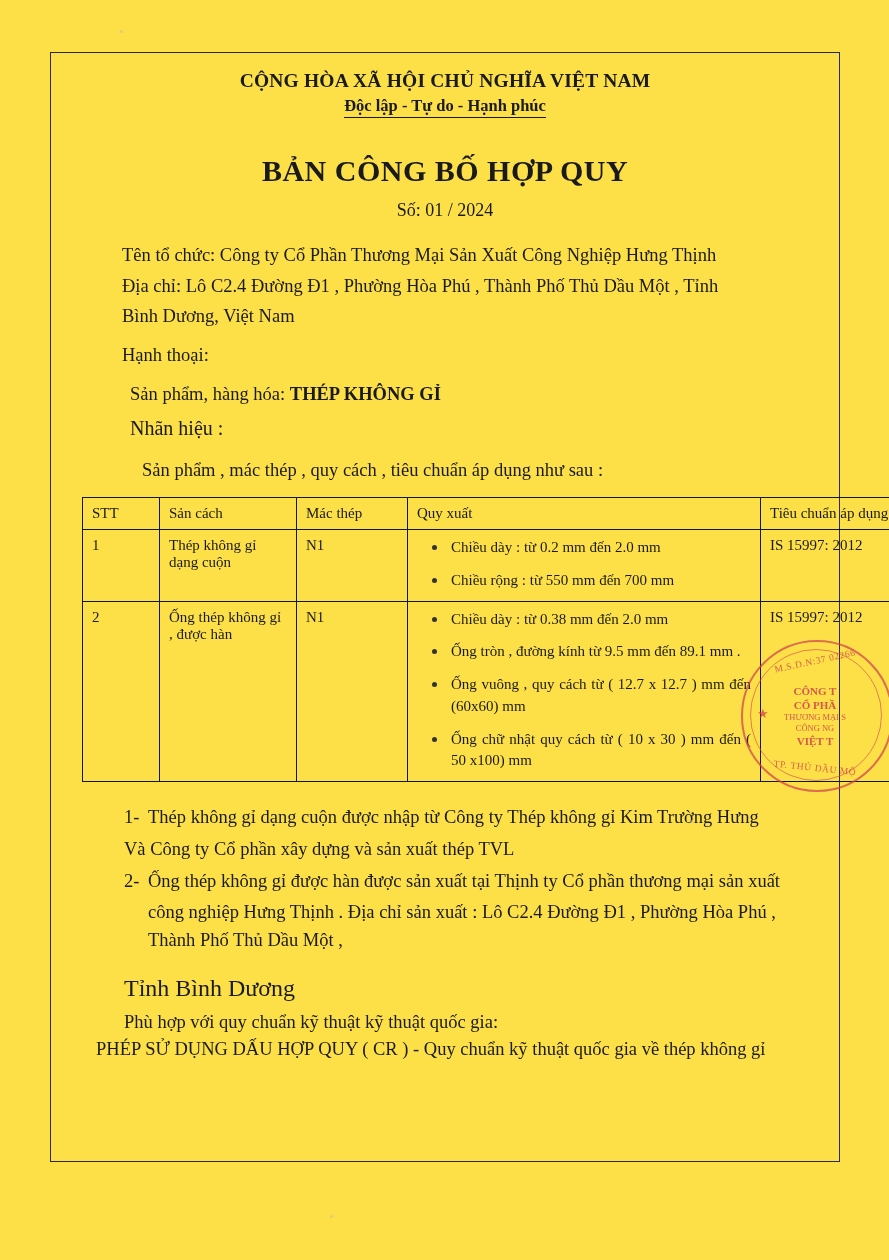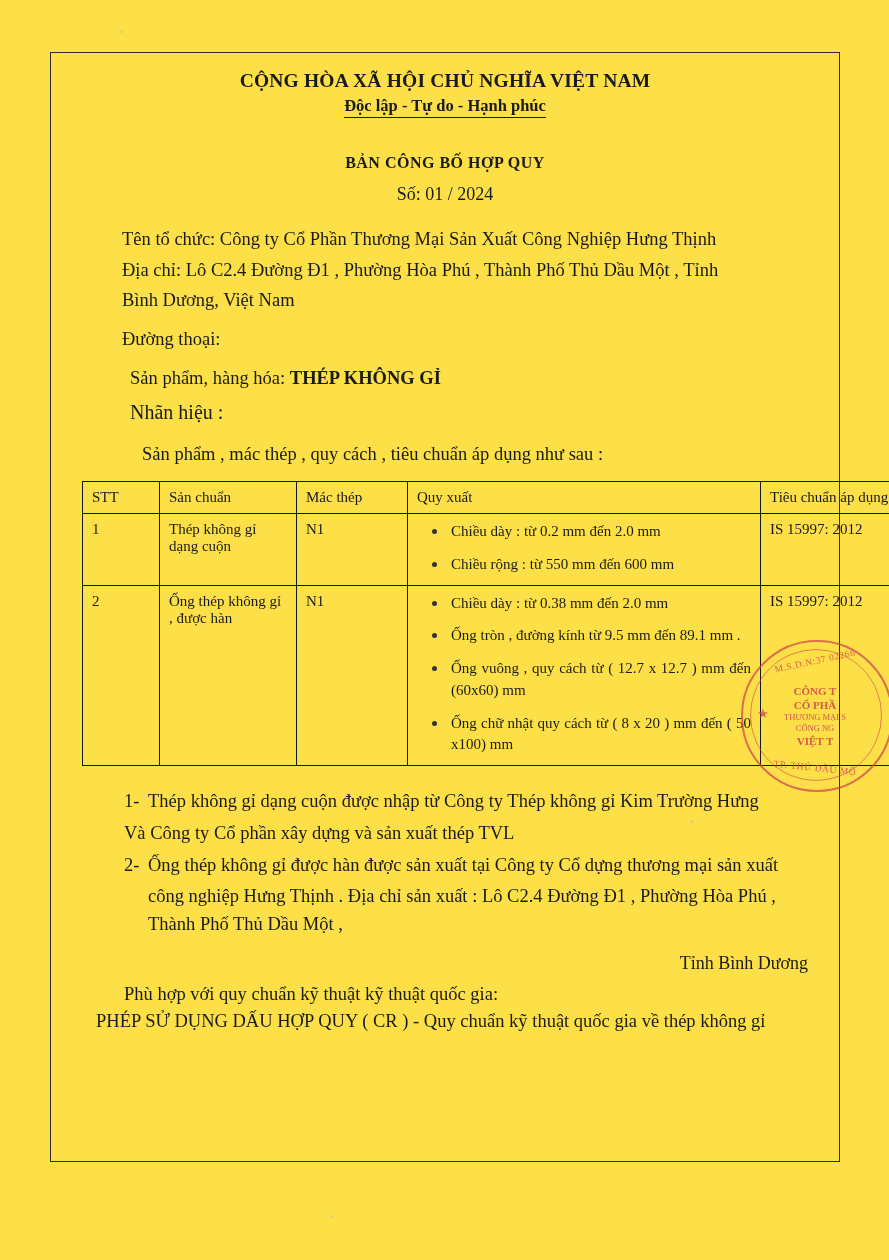--- a/index.html
+++ b/index.html
@@ -47,21 +47,21 @@
   .national-sub {
     font-weight: bold;
     font-size: 16.5px;
     margin-top: 4px;
     display: inline-block;
     border-bottom: 1.3px solid #1a1a1a;
     padding-bottom: 1px;
   }
   .doc-title {
     font-weight: bold;
-    font-size: 16px;
+    font-size: 30px;
     letter-spacing: 0.5px;
     margin-top: 36px;
   }
   .doc-number {
     font-size: 18px;
     margin-top: 12px;
   }
   .org-block {
     margin-top: 20px;
     font-size: 18.5px;
@@ -141,24 +141,23 @@
   }
   .note-item {
     display: flex;
     margin-bottom: 4px;
     padding-left: 42px;
   }
   .note-num { width: 24px; flex: 0 0 24px; }
   .note-text { flex: 1; }
   .note-cont { padding-left: 66px; }
   .tail {
-    margin-top: 14px;
+    margin-top: 20px;
     padding-left: 42px;
-    font-size: 18px;
-    text-align: right;
+    font-size: 24px;
   }
   .tail2 {
     margin-top: 10px;
     padding-left: 42px;
     font-size: 18.5px;
   }
   .qcvn {
     margin-top: 6px;
     padding-left: 42px;
     padding-right: 4px;
@@ -243,80 +242,80 @@
       <div class="doc-title">BẢN CÔNG BỐ HỢP QUY</div>
       <div class="doc-number">Số: 01 / 2024</div>
     </div>
 
     <div class="org-block">
       <div class="line">Tên tổ chức: Công ty Cổ Phần Thương Mại Sản Xuất Công Nghiệp Hưng Thịnh</div>
       <div class="line">Địa chỉ: Lô C2.4 Đường Đ1 , Phường Hòa Phú , Thành Phố Thủ Dầu Một , Tỉnh</div>
       <div class="line">Bình Dương, Việt Nam</div>
     </div>
 
-    <div class="phone-line">Đường thoại:</div>
+    <div class="phone-line">Hạnh thoại:</div>
 
     <div class="product-line">
       <span>Sản phẩm, hàng hóa: </span><b>THÉP KHÔNG GỈ</b>
     </div>
 
     <div class="brand-line">Nhãn hiệu :</div>
 
     <div class="intro-line">Sản phẩm , mác thép , quy cách , tiêu chuẩn áp dụng như sau :</div>
 
     <table class="spec">
       <thead>
         <tr>
           <th class="col-stt c">STT</th>
-          <th class="col-sp">Sản chuẩn</th>
+          <th class="col-sp">Sản cách</th>
           <th class="col-mac c">Mác thép</th>
           <th class="col-qc">Quy xuất</th>
           <th class="col-tc">Tiêu chuẩn áp dụng</th>
         </tr>
       </thead>
       <tbody>
         <tr>
           <td class="c">1</td>
           <td class="just">Thép không gỉ dạng cuộn</td>
           <td class="c">N1</td>
           <td>
             <ul class="bullets">
               <li>Chiều dày : từ 0.2 mm đến 2.0 mm</li>
-              <li>Chiều rộng : từ 550 mm đến 600 mm</li>
+              <li>Chiều rộng : từ 550 mm đến 700 mm</li>
             </ul>
           </td>
           <td>IS 15997: 2012</td>
         </tr>
         <tr>
           <td class="c">2</td>
           <td class="just">Ống thép không gỉ , được hàn</td>
           <td class="c">N1</td>
           <td>
             <ul class="bullets">
               <li>Chiều dày : từ 0.38 mm đến 2.0 mm</li>
               <li>Ống tròn , đường kính từ 9.5 mm đến 89.1 mm .</li>
               <li>Ống vuông , quy cách từ ( 12.7 x 12.7 ) mm đến (60x60) mm</li>
-              <li>Ống chữ nhật quy cách từ ( 8 x 20 ) mm đến ( 50 x100) mm</li>
+              <li>Ống chữ nhật quy cách từ ( 10 x 30 ) mm đến ( 50 x100) mm</li>
             </ul>
           </td>
           <td>IS 15997: 2012</td>
         </tr>
       </tbody>
     </table>
 
     <div class="notes">
       <div class="note-item">
         <span class="note-num">1-</span>
         <span class="note-text">Thép không gỉ dạng cuộn được nhập từ Công ty Thép không gỉ Kim Trường Hưng</span>
       </div>
       <div style="padding-left:42px;">Và Công ty Cổ phần xây dựng và sản xuất thép TVL</div>
 
       <div class="note-item" style="margin-top:4px;">
         <span class="note-num">2-</span>
-        <span class="note-text">Ống thép không gỉ được hàn được sản xuất tại Công ty Cổ dựng thương mại sản xuất</span>
+        <span class="note-text">Ống thép không gỉ được hàn được sản xuất tại Thịnh ty Cổ phần thương mại sản xuất</span>
       </div>
       <div class="note-cont">công nghiệp Hưng Thịnh . Địa chỉ sản xuất : Lô C2.4 Đường Đ1 , Phường Hòa Phú ,</div>
       <div class="note-cont">Thành Phố Thủ Dầu Một ,</div>
     </div>
 
     <div class="tail">Tỉnh Bình Dương</div>
     <div class="tail2">Phù hợp với quy chuẩn kỹ thuật kỹ thuật quốc gia:</div>
     <div class="qcvn l2" style="padding-left:14px;">PHÉP SỬ DỤNG DẤU HỢP QUY ( CR ) -  Quy chuẩn kỹ thuật quốc gia về thép không gỉ</div>
 
   </div>

